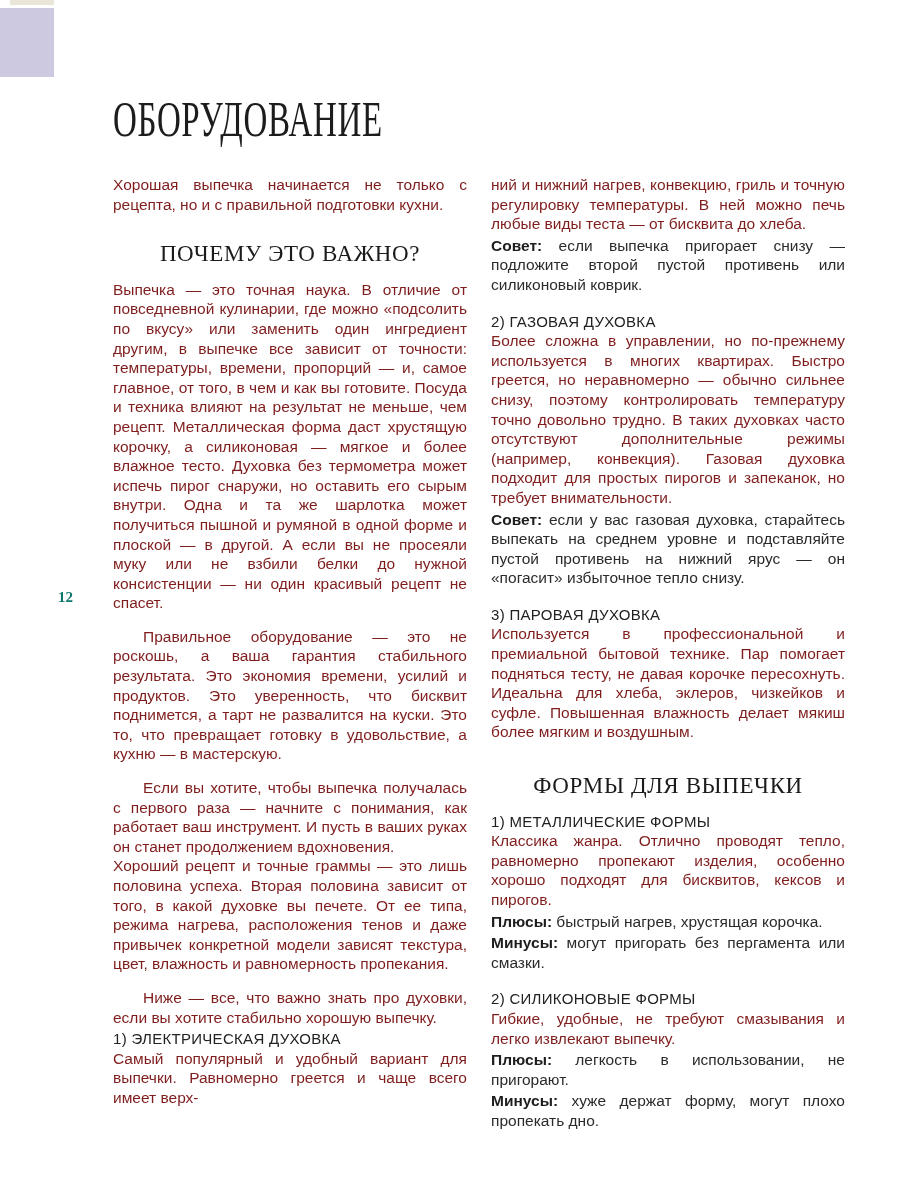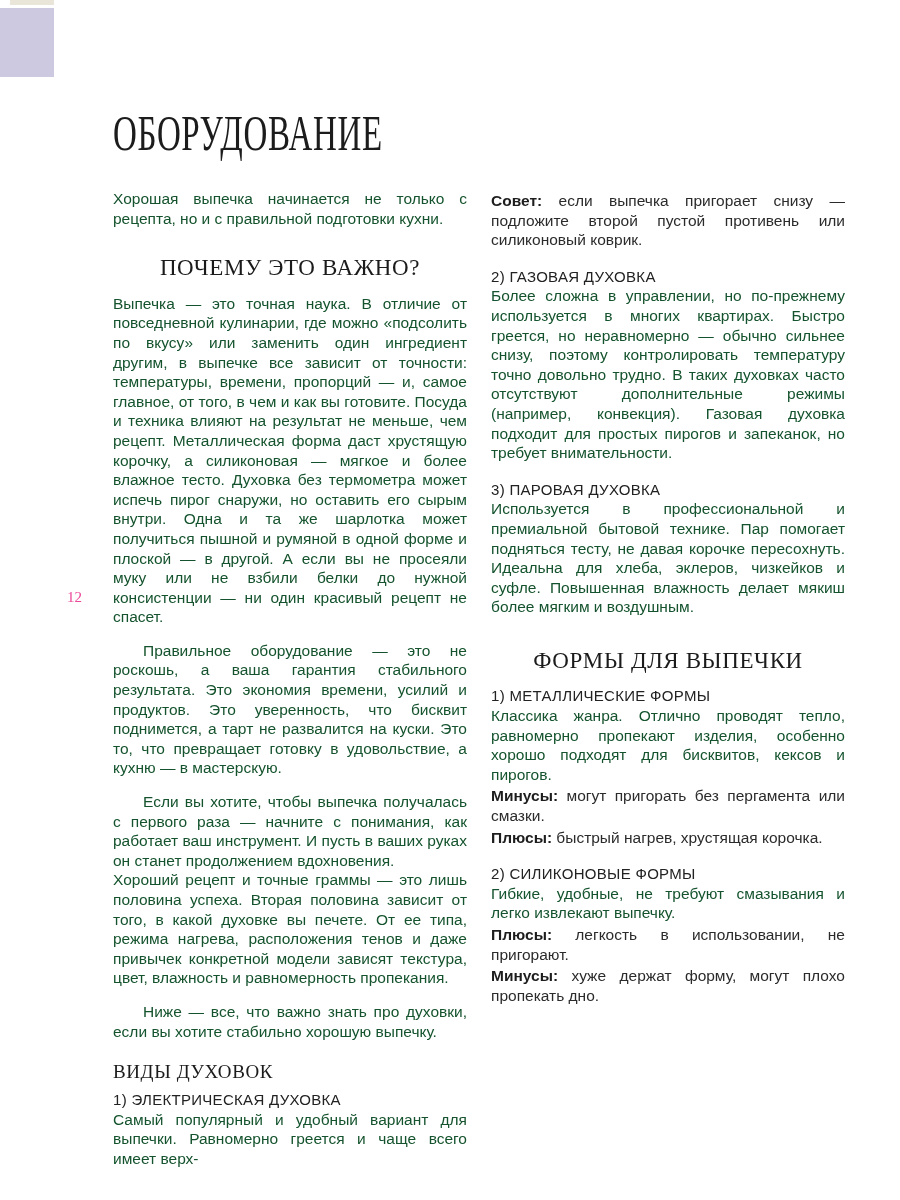--- a/index.html
+++ b/index.html
@@ -15,26 +15,26 @@
     position: absolute; left: 0; top: 8px;
     width: 54px; height: 69px;
     background: #cdc9e0;
   }
   .corner-sliver {
     position: absolute; left: 10px; top: 0;
     width: 44px; height: 5px;
     background: #e9e5d9;
   }
   .page-number {
-    position: absolute; left: 67px; top: 589px;
+    position: absolute; left: 58px; top: 589px;
     font-family: "Liberation Serif", serif;
-    font-size: 15px; color: #ec4899;
+    font-size: 15px; color: #0f766e; font-weight: bold;
   }
   .content {
-    position: absolute; left: 113px; top: 106px;
+    position: absolute; left: 113px; top: 92px;
     width: 732px;
   }
   .page-title {
     font-family: "Liberation Serif", serif;
     font-weight: 400;
     font-size: 50px;
     line-height: 1.1;
     color: #1c1c1c;
     letter-spacing: 1px;
     display: inline-block;
@@ -45,21 +45,21 @@
   .columns {
     margin-top: 28px;
     display: flex;
     gap: 24px;
   }
   .col { width: 354px; }
   .body-p {
     font-size: 15.5px;
     line-height: 19.6px;
     text-align: justify;
-    color: #14532d;
+    color: #7f1d1d;
   }
   .indent { text-indent: 30px; margin-top: 14px; }
   .section-h {
     font-family: "Liberation Serif", serif;
     font-weight: 500;
     font-size: 23px;
     line-height: 1.2;
     letter-spacing: 0.6px;
     color: #1b1b1b;
     margin-top: 26px;
@@ -110,42 +110,43 @@
       <p class="body-p">Хорошая выпечка начинается не только с рецепта, но и с правильной подготовки кухни.</p>
 
       <h2 class="section-h">ПОЧЕМУ ЭТО ВАЖНО?</h2>
       <p class="body-p">Выпечка — это точная наука. В отличие от повседневной кулинарии, где можно «подсолить по вкусу» или заменить один ингредиент другим, в выпечке все зависит от точности: температуры, времени, пропорций — и, самое главное, от того, в чем и как вы готовите. Посуда и техника влияют на результат не меньше, чем рецепт. Металлическая форма даст хрустящую корочку, а силиконовая — мягкое и более влажное тесто. Духовка без термометра может испечь пирог снаружи, но оставить его сырым внутри. Одна и та же шарлотка может получиться пышной и румяной в одной форме и плоской — в другой. А если вы не просеяли муку или не взбили белки до нужной консистенции — ни один красивый рецепт не спасет.</p>
       <p class="body-p indent">Правильное оборудование — это не роскошь, а ваша гарантия стабильного результата. Это экономия времени, усилий и продуктов. Это уверенность, что бисквит поднимется, а тарт не развалится на куски. Это то, что превращает готовку в удовольствие, а кухню — в мастерскую.</p>
       <p class="body-p indent">Если вы хотите, чтобы выпечка получалась с первого раза — начните с понимания, как работает ваш инструмент. И пусть в ваших руках он станет продолжением вдохновения.</p>
 
       <p class="body-p">Хороший рецепт и точные граммы — это лишь половина успеха. Вторая половина зависит от того, в какой духовке вы печете. От ее типа, режима нагрева, расположения тенов и даже привычек конкретной модели зависят текстура, цвет, влажность и равномерность пропекания.</p>
       <p class="body-p indent">Ниже — все, что важно знать про духовки, если вы хотите стабильно хорошую выпечку.</p>
 
-      <h3 class="sub-section-h">ВИДЫ ДУХОВОК</h3>
       <h4 class="num-h first">1) ЭЛЕКТРИЧЕСКАЯ ДУХОВКА</h4>
       <p class="body-p">Самый популярный и удобный вариант для выпечки. Равномерно греется и чаще всего имеет верх-</p>
     </div>
 
     <div class="col">
+      <p class="body-p">ний и нижний нагрев, конвекцию, гриль и точную регулировку температуры. В ней можно печь любые виды теста — от бисквита до хлеба.</p>
 
       <p class="tip"><strong>Совет:</strong> <span>если выпечка пригорает снизу — подложите второй пустой противень или силиконовый коврик.</span></p>
 
       <h4 class="num-h">2) ГАЗОВАЯ ДУХОВКА</h4>
       <p class="body-p">Более сложна в управлении, но по-прежнему используется в многих квартирах. Быстро греется, но неравномерно — обычно сильнее снизу, поэтому контролировать температуру точно довольно трудно. В таких духовках часто отсутствуют дополнительные режимы (например, конвекция). Газовая духовка подходит для простых пирогов и запеканок, но требует внимательности.</p>
 
+      <p class="tip"><strong>Совет:</strong> <span>если у вас газовая духовка, старайтесь выпекать на среднем уровне и подставляйте пустой противень на нижний ярус — он «погасит» избыточное тепло снизу.</span></p>
 
       <h4 class="num-h">3) ПАРОВАЯ ДУХОВКА</h4>
       <p class="body-p">Используется в профессиональной и премиальной бытовой технике. Пар помогает подняться тесту, не давая корочке пересохнуть. Идеальна для хлеба, эклеров, чизкейков и суфле. Повышенная влажность делает мякиш более мягким и воздушным.</p>
 
       <h2 class="section-h" style="margin-top:30px;font-family:Liberation Serif, serif;">ФОРМЫ ДЛЯ ВЫПЕЧКИ</h2>
 
       <h4 class="num-h first">1) МЕТАЛЛИЧЕСКИЕ ФОРМЫ</h4>
       <p class="body-p">Классика жанра. Отлично проводят тепло, равномерно пропекают изделия, особенно хорошо подходят для бисквитов, кексов и пирогов.</p>
+      <p class="tip"><strong>Плюсы:</strong> <span>быстрый нагрев, хрустящая корочка.</span></p>
       <p class="tip"><strong>Минусы:</strong> <span>могут пригорать без пергамента или смазки.</span></p>
-      <p class="tip"><strong>Плюсы:</strong> <span>быстрый нагрев, хрустящая корочка.</span></p>
 
       <h4 class="num-h">2) СИЛИКОНОВЫЕ ФОРМЫ</h4>
       <p class="body-p">Гибкие, удобные, не требуют смазывания и легко извлекают выпечку.</p>
       <p class="tip"><strong>Плюсы:</strong> <span>легкость в использовании, не пригорают.</span></p>
       <p class="tip"><strong>Минусы:</strong> <span>хуже держат форму, могут плохо пропекать дно.</span></p>
     </div>
 
   </div>
 </div>
 

